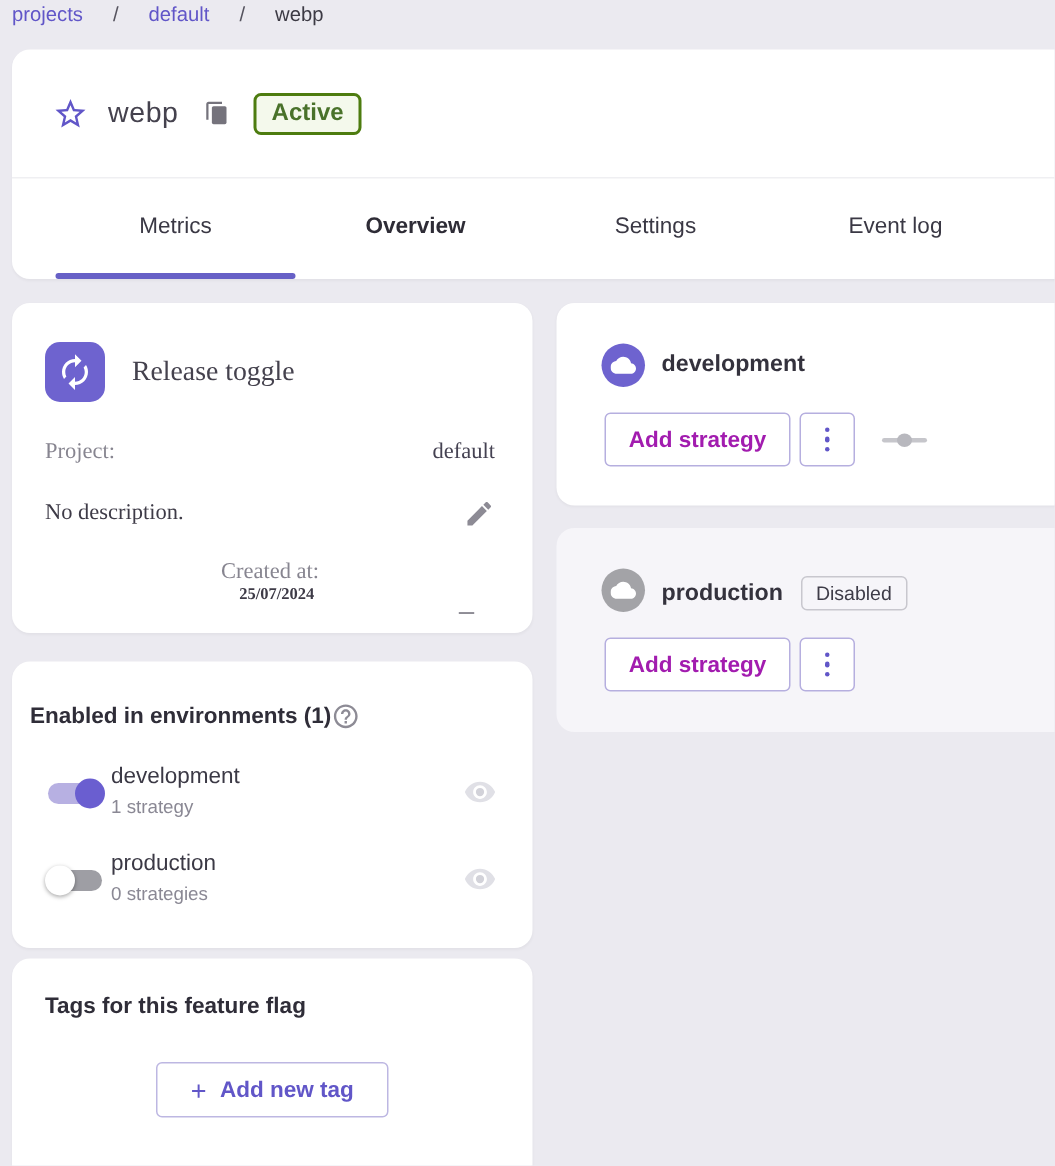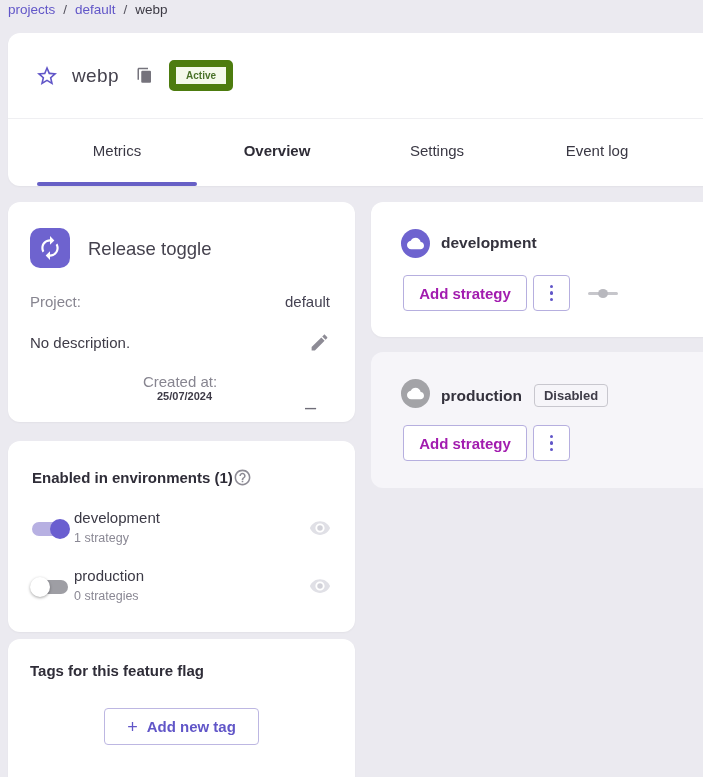--- a/index.html
+++ b/index.html
@@ -7,59 +7,59 @@
   body {
     font-family:"Liberation Sans", sans-serif;
     background:#ebeaf0;
     position:relative;
     overflow:hidden;
     color:#3c3a44;
   }
   .page { position:absolute; inset:0; }
 
   
-  .breadcrumb { position:absolute; top:1px; left:8px; font-size:13.5px; display:flex; gap:8px; align-items:center; line-height:17px; }
+  .breadcrumb { position:absolute; top:1px; left:8px; font-size:13.5px; display:flex; gap:20px; align-items:center; line-height:17px; }
   .crumb-link { color:#6156c8; cursor:pointer; }
   .crumb-sep { color:#55535e; }
   .crumb-current { color:#3c3a44; }
 
   
   .header-card { position:absolute; left:8px; top:33px; width:720px; height:153px; background:#fff; border-radius:12px; box-shadow:0 1px 2px rgba(0,0,0,.04); }
   .header-row { position:absolute; left:0; top:0; right:0; height:85px; display:flex; align-items:center; padding-left:27px; }
   .star-btn { width:24px; height:24px; cursor:pointer; }
   .flag-title { margin-left:13px; font-size:19px; letter-spacing:.4px; color:#45424e; }
   .copy-btn { margin-left:17px; width:18px; height:18px; cursor:pointer; }
-  .status-badge { margin-left:15px; font-size:10px; font-weight:bold; color:#49722a; background:#f4f9ec; border:7px solid #4d7c0f; border-radius:5px; padding:3px 10px; }
+  .status-badge { margin-left:15px; font-size:16px; font-weight:bold; color:#49722a; background:#f4f9ec; border:2px solid #4d7c0f; border-radius:5px; padding:3px 10px; }
   .header-divider { position:absolute; left:0; right:0; top:85px; height:1px; background:#efeff2; }
   .tabs { position:absolute; left:29px; top:86px; height:63px; display:flex; }
   .tab { width:160px; display:flex; align-items:center; justify-content:center; font-size:15px; color:#3a3844; cursor:pointer; }
   .tab.active { font-weight:bold; color:#2e2c36; }
   .tab-underline { position:absolute; left:29px; top:149px; width:160px; height:4px; background:#6760c6; border-radius:3px; }
 
   
   .card { position:absolute; background:#fff; border-radius:12px; box-shadow:0 1px 2px rgba(0,0,0,.04); }
 
   
-  .details-card { left:8px; top:202px; width:347px; height:220px; }
+  .details-card { left:8px; top:202px; width:347px; height:220px;font-family:Liberation Serif, serif; }
   .type-icon { position:absolute; left:22px; top:26px; width:40px; height:40px; border-radius:10px; background:#6e63cf; display:flex; align-items:center; justify-content:center; }
   .details-title { position:absolute; left:80px; top:36px; font-size:18.5px; color:#45424e; }
   .detail-row { position:absolute; left:22px; right:25px; display:flex; align-items:center; font-size:15px; }
   .row-project { top:91px; }
   .row-desc { top:130px; }
   .row-created { top:171px;flex-direction:column; }
   .detail-label { color:#878590; }
   .detail-value { margin-left:auto; color:#454252; }
   .desc-text { color:#3e3b47; }
   .edit-btn { margin-left:auto; width:21px; height:21px; cursor:pointer; }
   .created-value { margin-left:9px; font-size:11px; font-weight:600; color:#3e3b47; }
   .collapse-btn { margin-left:auto; margin-right:14px; font-size:20px; line-height:10px; color:#6f6d78; cursor:pointer; }
 
   
   .envs-card { left:8px; top:441px; width:347px; height:191px; }
-  .envs-heading { position:absolute; left:24px; top:27px; font-size:15px; font-weight:bold; color:#2f2d38; display:flex; align-items:center; }
+  .envs-heading { position:absolute; left:12px; top:27px; font-size:15px; font-weight:bold; color:#2f2d38; display:flex; align-items:center; }
   .help-icon { width:19px; height:19px; cursor:pointer; }
   .env-row { position:absolute; left:0; right:0; height:48px; }
   .env-row-1 { top:66px; }
   .env-row-2 { top:124px; }
   .switch { position:absolute; left:24px; top:12px; width:36px; height:20px; cursor:pointer; }
   .switch .track { position:absolute; left:0; top:3px; width:36px; height:14px; border-radius:7px; }
   .switch .knob { position:absolute; top:0; width:20px; height:20px; border-radius:50%; }
   .switch.on .track { background:#b7b0e2; }
   .switch.on .knob { right:-2px; background:#6a5ed0; }
   .switch.off .track { background:#9e9ea4; }
@@ -77,21 +77,21 @@
 
   
   .env-panel { position:absolute; left:371px; width:352px; height:135px; border-radius:12px; }
   .panel-dev { top:202px; background:#fff; box-shadow:0 1px 2px rgba(0,0,0,.04); }
   .panel-prod { top:352px; height:136px; background:#f6f5f9; }
   .cloud-badge { position:absolute; left:30px; top:27px; width:29px; height:29px; border-radius:50%; display:flex; align-items:center; justify-content:center; }
   .cloud-purple { background:#6e63cf; }
   .cloud-gray { background:#a3a3a7; }
   .panel-title-row { position:absolute; left:70px; top:32px; display:flex; align-items:center; }
   .panel-name { font-size:15.5px; font-weight:bold; color:#34323d; }
-  .disabled-badge { margin-left:12px; font-size:13px; font-weight:700; color:#3e3c48; border:1px solid #c8c7ce; border-radius:4px; padding:3px 9px; background:transparent; }
+  .disabled-badge { margin-left:12px; font-size:13px; font-weight:400; color:#3e3c48; border:1px solid #c8c7ce; border-radius:4px; padding:3px 9px; background:transparent; }
   .panel-buttons { position:absolute; left:32px; top:73px; display:flex; align-items:center; }
   .add-strategy-btn { width:124px; height:36px; background:#fff; border:1px solid #b6afdf; border-radius:4px; color:#a21caf; font-size:15px; font-weight:700; display:flex; align-items:center; justify-content:center; cursor:pointer; }
   .kebab-btn { margin-left:6px; width:37px; height:36px; background:#fff; border:1px solid #b6afdf; border-radius:4px; display:flex; flex-direction:column; align-items:center; justify-content:center; gap:3px; cursor:pointer; }
   .kebab-dot { width:3.5px; height:3.5px; border-radius:50%; background:#6156c8; }
   .connector { margin-left:18px; position:relative; width:30px; height:16px; }
   .connector .line { position:absolute; top:7px; left:0; width:30px; height:3px; background:#c6c6cb; border-radius:2px; }
   .connector .dot { position:absolute; top:4px; left:10px; width:10px; height:9px; border-radius:50%; background:#b8b8be; }
 
   svg { display:block; }
 </style>

